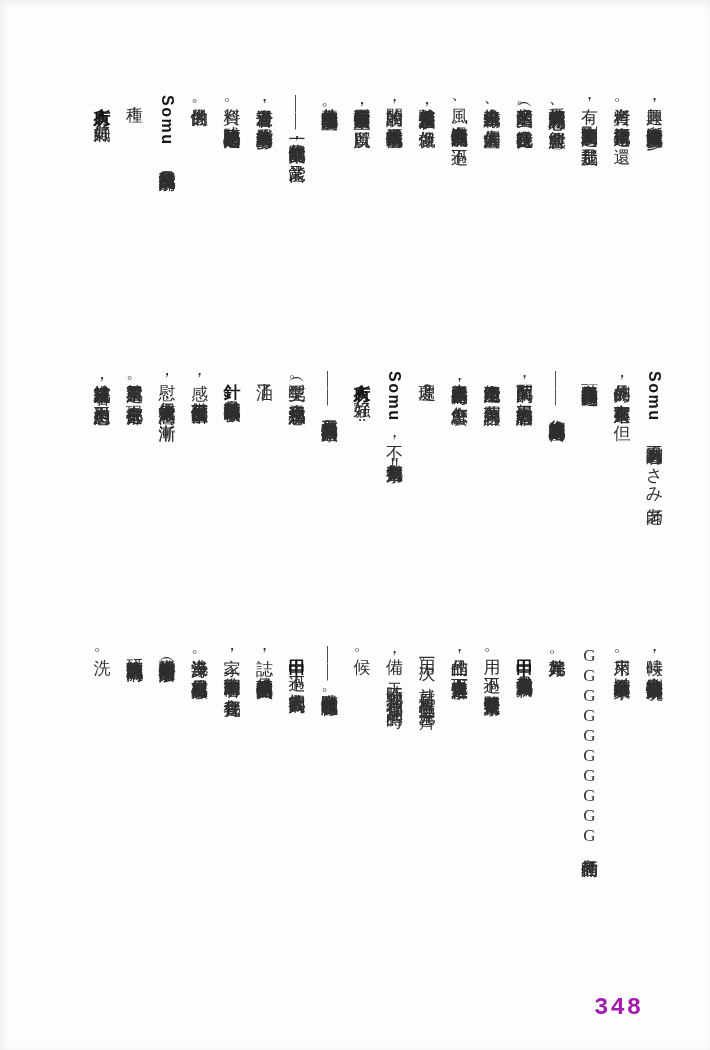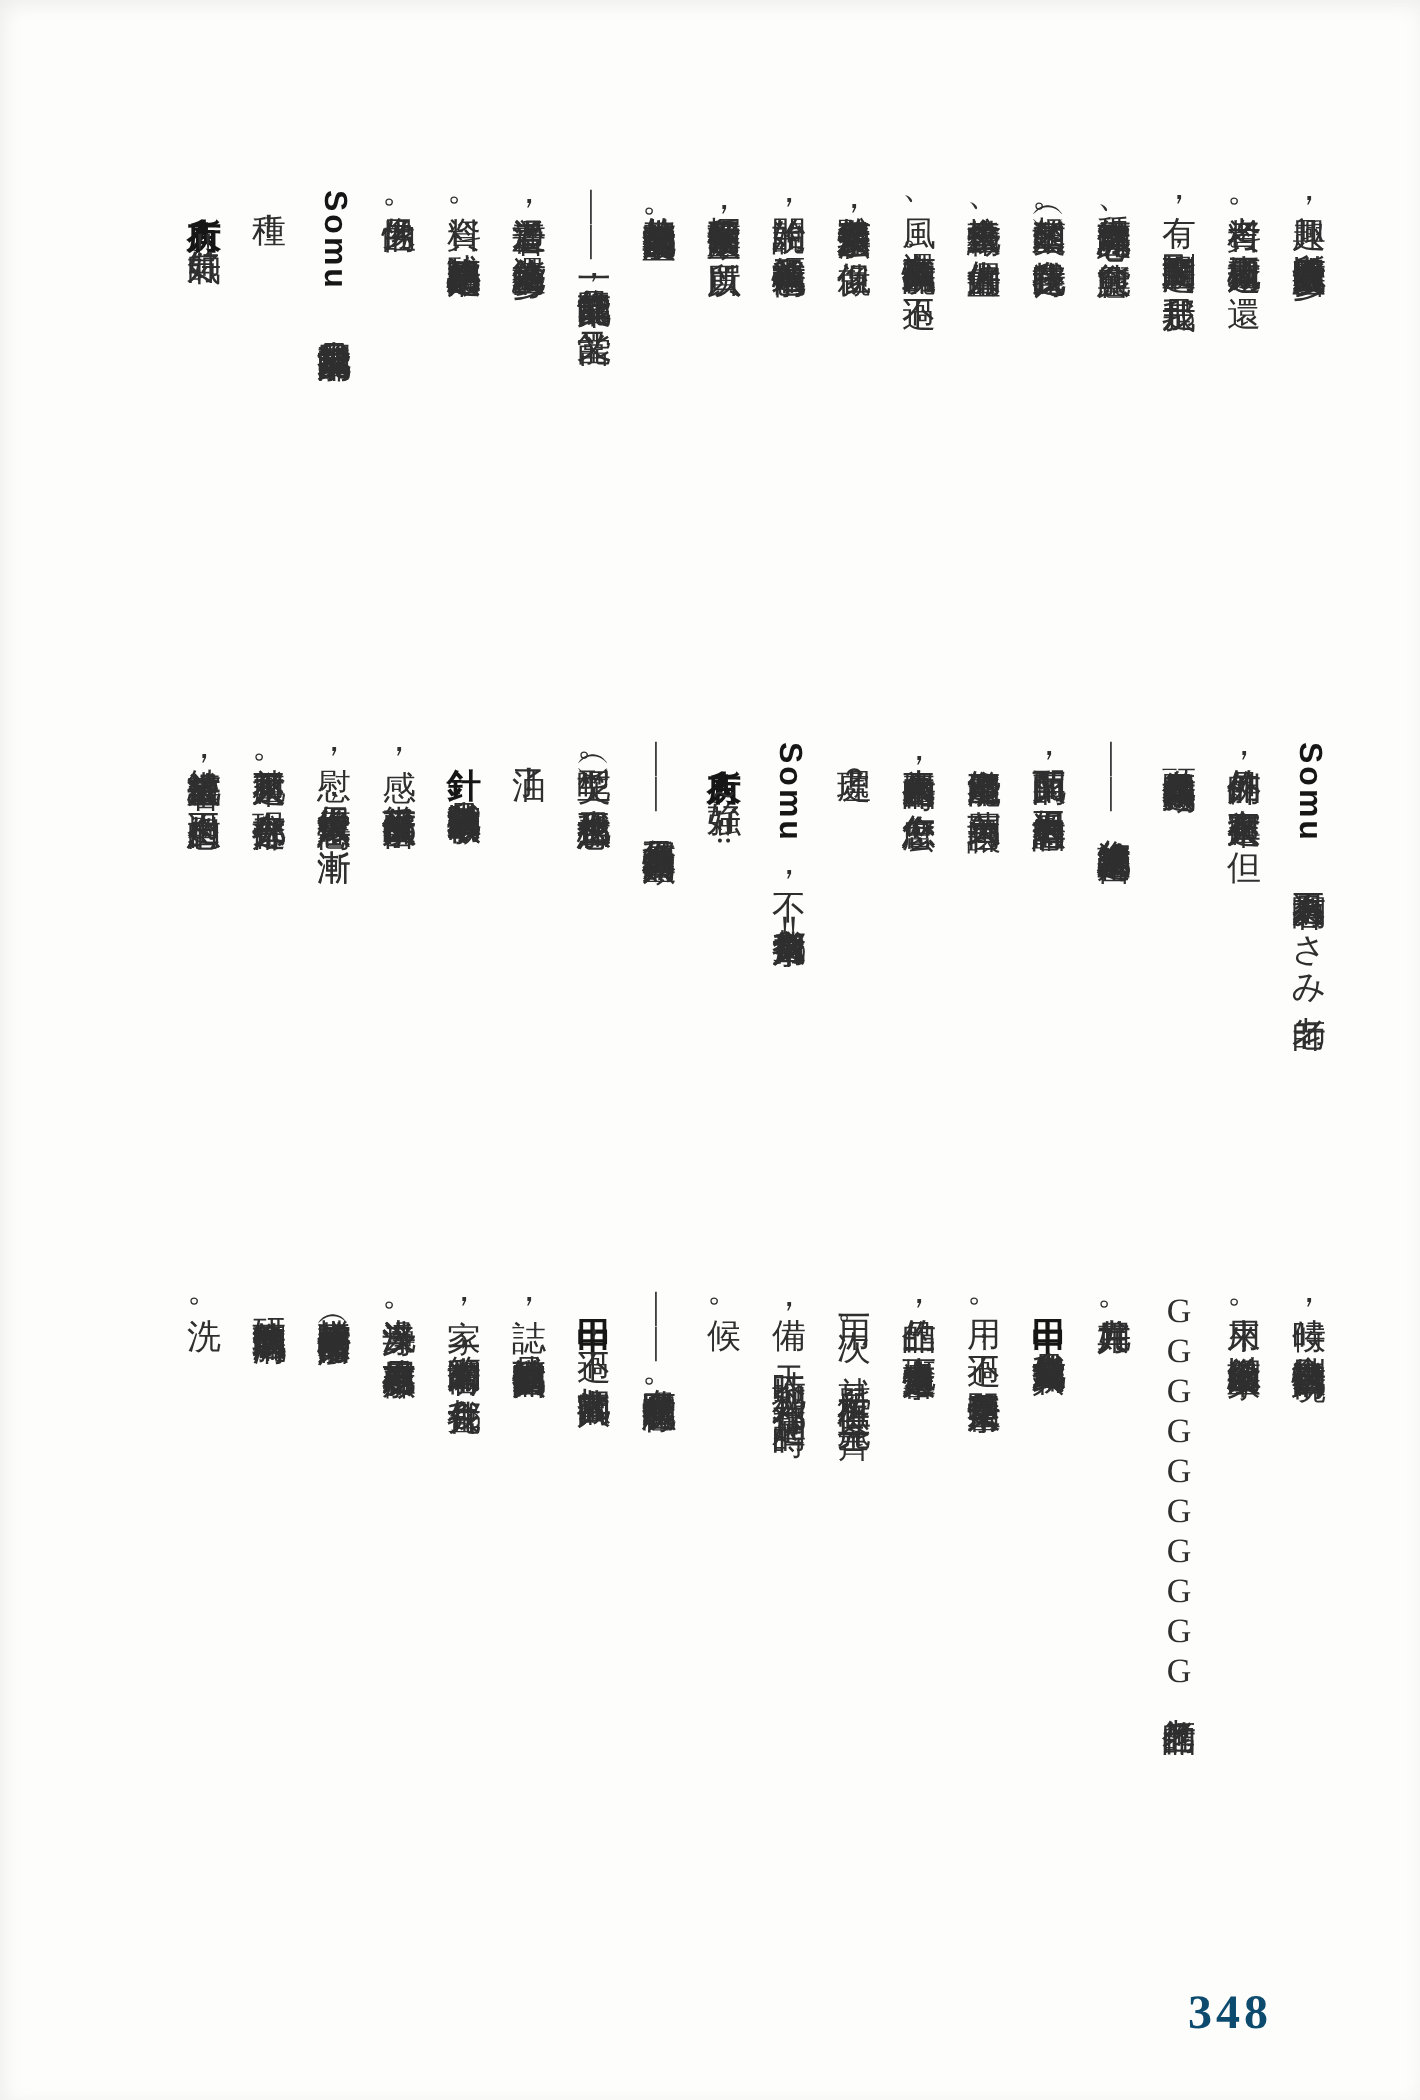--- a/index.html
+++ b/index.html
@@ -48,25 +48,25 @@
     font-size:16px;
     letter-spacing:1.5px;
     margin-inline-end:11px;
   }
   .upright{ text-orientation:upright; letter-spacing:1px; }
   .dialogue{ color:#2f2f2f; }
   .page-number{
     position:absolute;
     left:594px;
     top:994px;
-    font-family:Liberation Serif, serif;
+    font-family:Liberation Mono, monospace;
     font-weight:700;
     font-size:24px;
     letter-spacing:2px;
-    color:#0c4a6e;
+    color:#a21caf;
   }
 </style>
 </head>
 <body>
 
 <div class="page">
   <div class="band" id="band-0" style="top:95px;height:264px">
       <div class="col"><span class="dialogue">興趣，所以有時會用成人漫畫當參</span></div>
       <div class="col"><span class="dialogue">考資料。大概就這三種用途。還</span></div>
       <div class="col"><span class="dialogue">有，剛剛提到畫工的問題，我是那</span></div>

